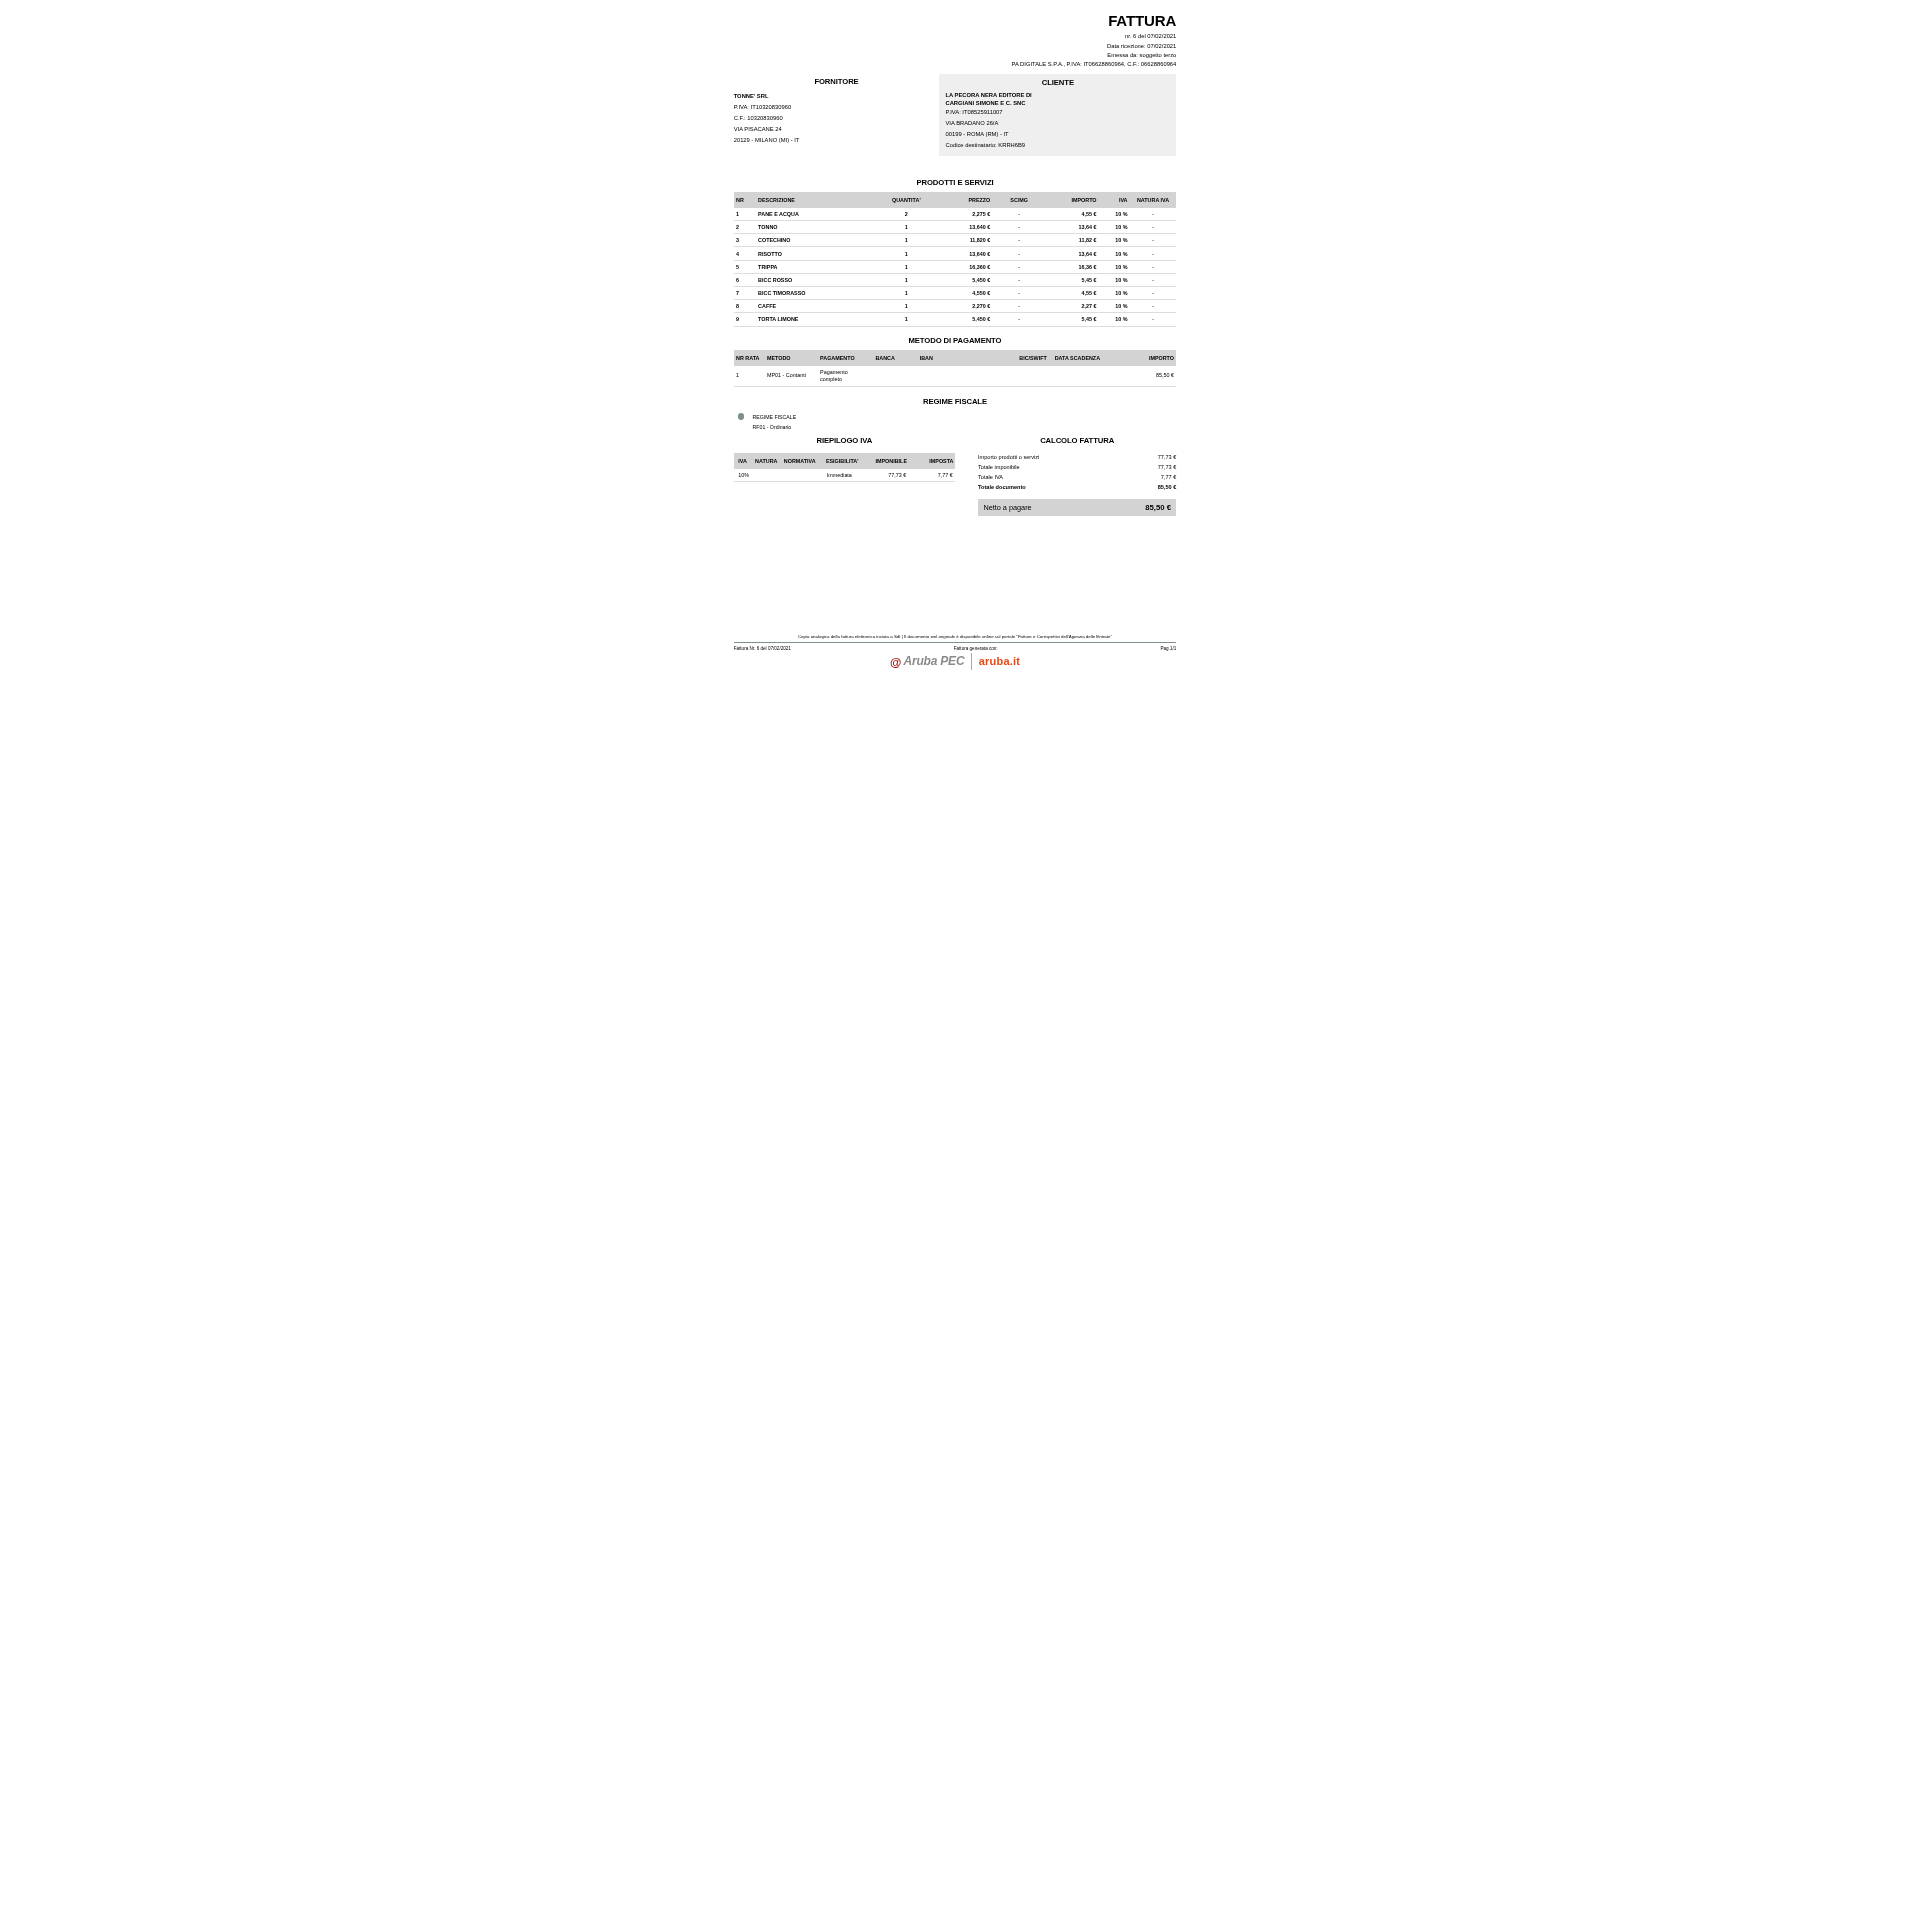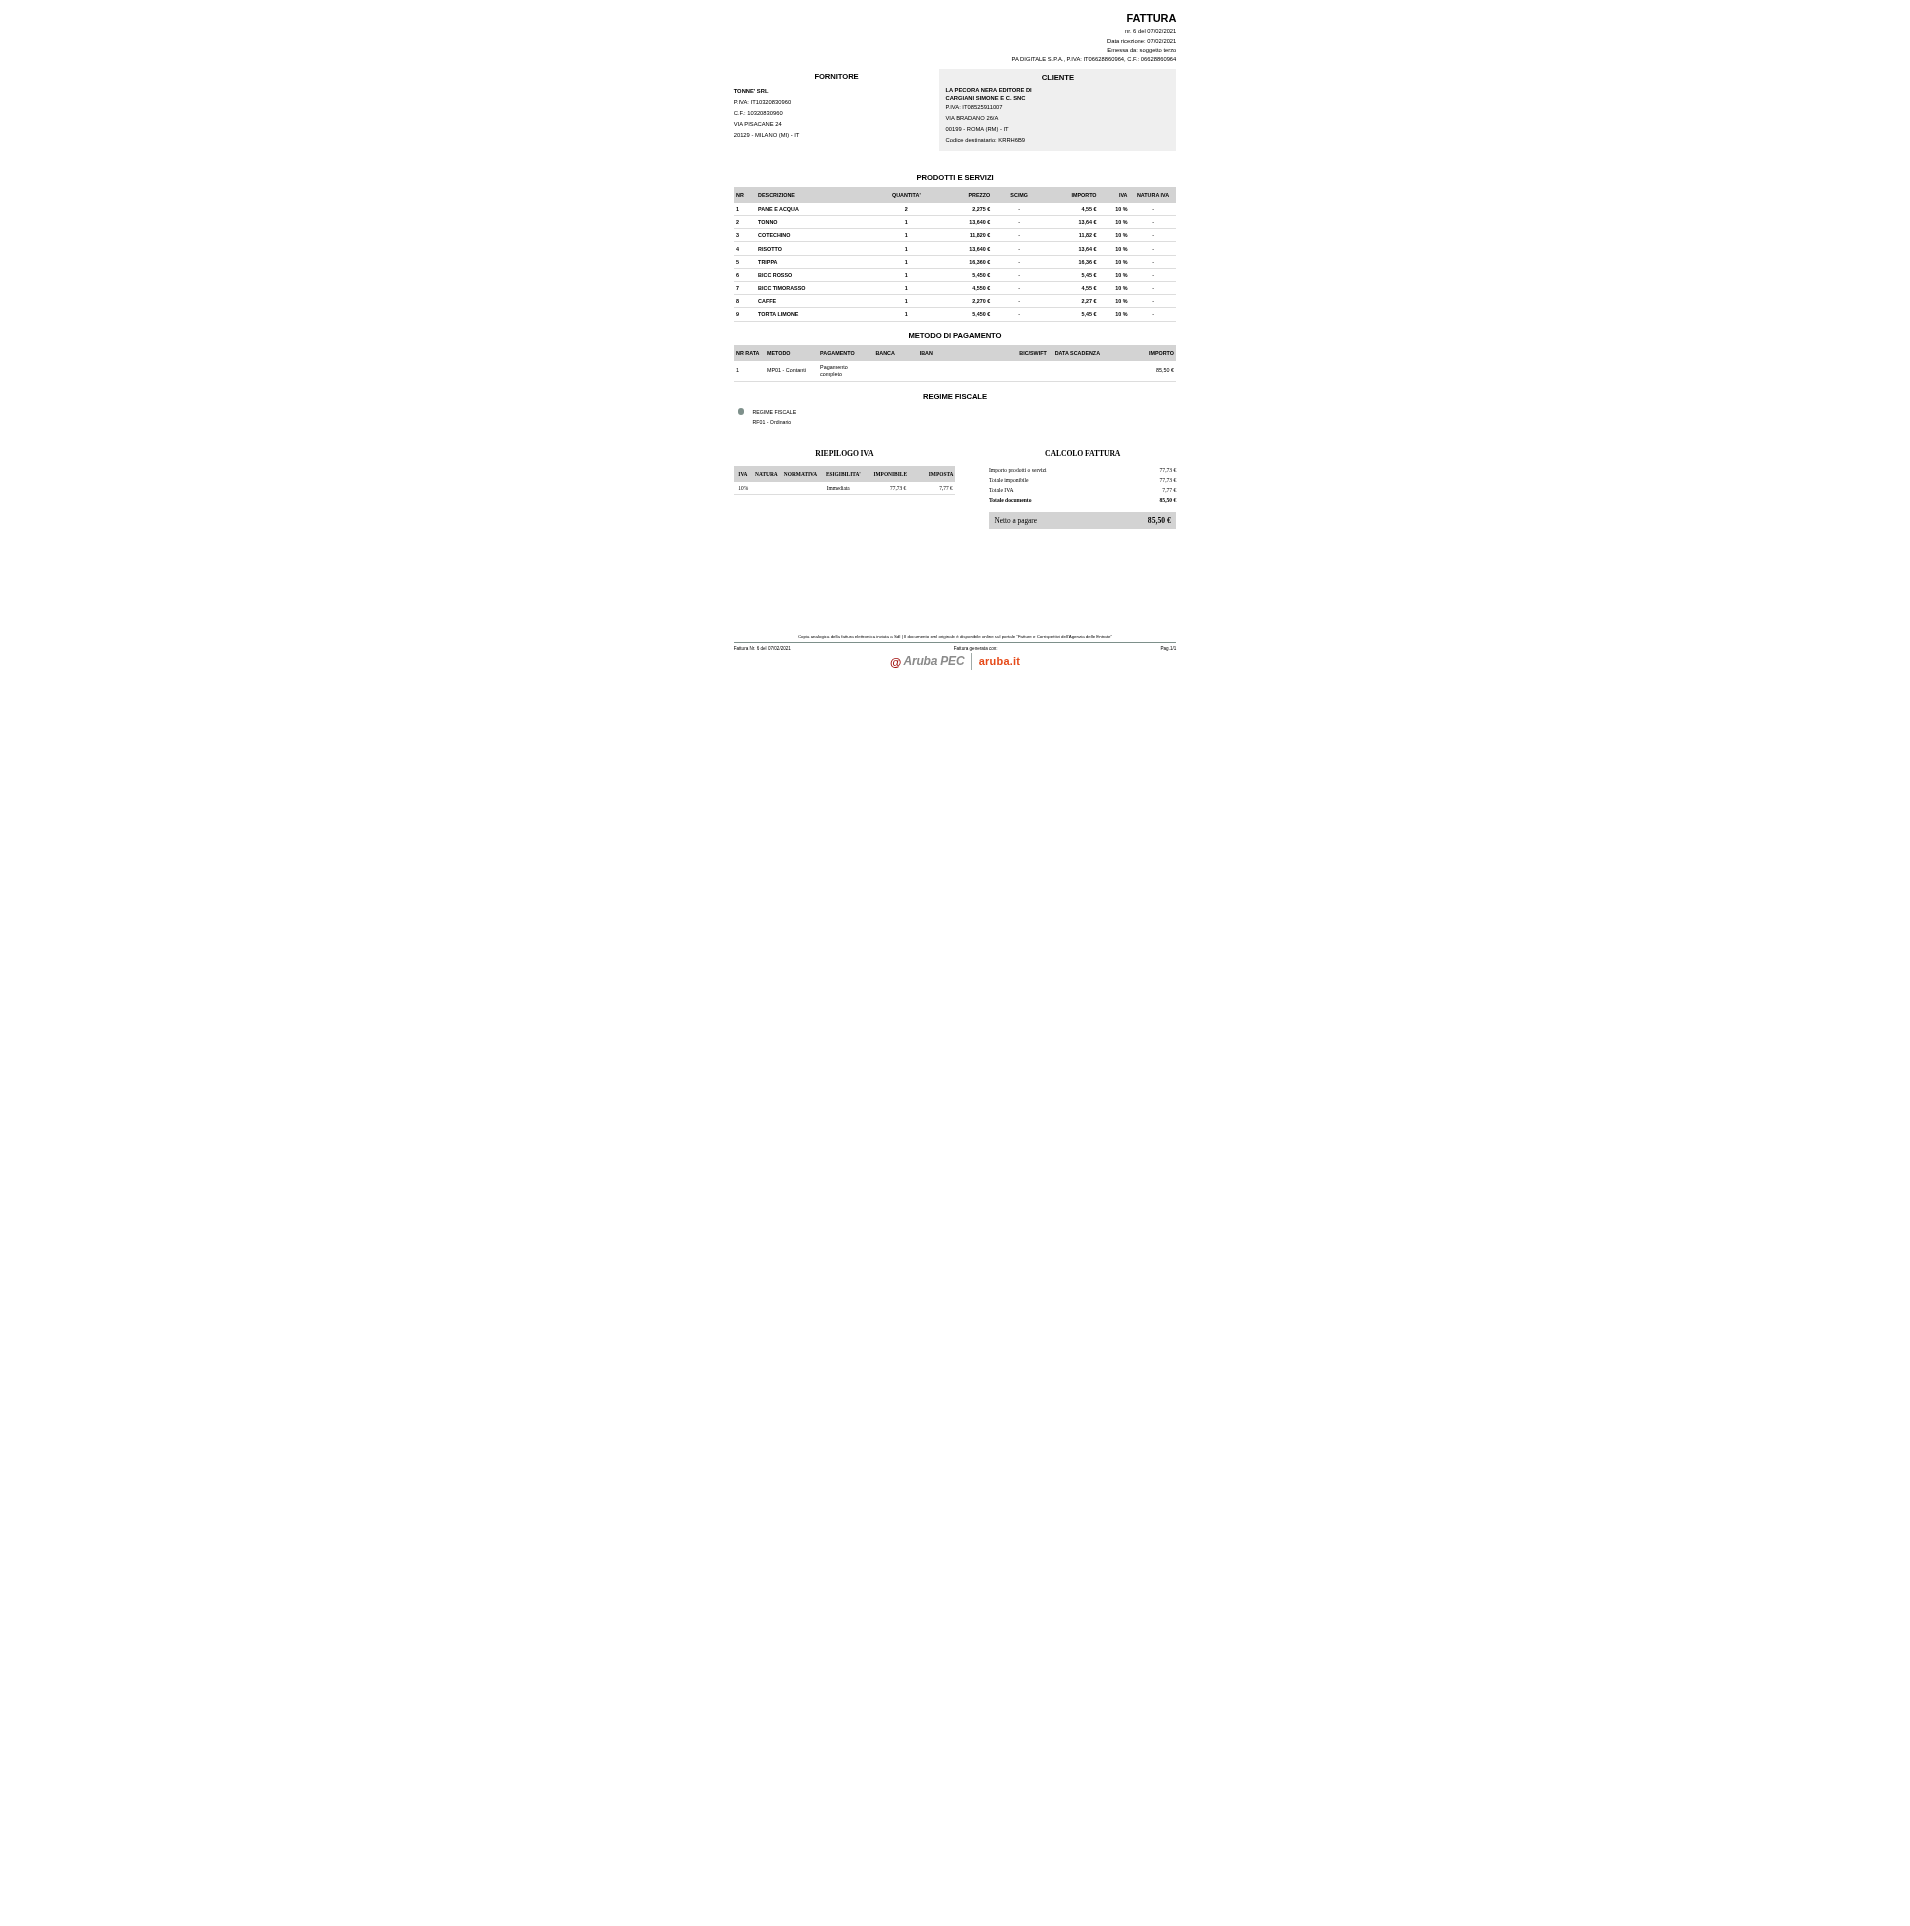--- a/index.html
+++ b/index.html
@@ -4,21 +4,21 @@
 <title>Fattura</title>
 <style>
   * { margin:0; padding:0; box-sizing:border-box; }
   html,body { background:#ffffff; }
   body { font-family:"Liberation Sans", sans-serif; color:#000; }
   .page { width:478px; min-height:676px; margin:0 auto; background:#fff;
           display:flex; flex-direction:column; padding:11.6px 17.7px 6.2px; }
 
   
   .doc-header { text-align:right; }
-  .doc-title { font-size:11px; font-weight:bold; letter-spacing:-0.1px; margin-bottom:3.9px; }
+  .doc-title { font-size:15px; font-weight:bold; letter-spacing:-0.1px; margin-bottom:3.9px; }
   .doc-header .meta { font-size:5.8px; line-height:9.2px; }
 
   
   .parties { display:flex; margin-top:4.6px; }
   .supplier { flex:1 1 auto; padding-top:3.1px; }
   .party-title { font-size:7.7px; font-weight:bold; letter-spacing:-0.1px;text-align:center; }
   .supplier .party-title { margin-bottom:5.4px; }
   .party-line { font-size:5.8px; line-height:10.8px; }
   .party-line.bold { font-weight:bold; }
   .customer { width:237px; flex:0 0 auto; background:#efefef; padding:4.6px 6.2px 5.4px; }
@@ -61,21 +61,21 @@
   .payment-table td { line-height:7.3px; }
 
   .regime-section { margin-top:10px; }
   .regime-block { margin-top:7px; padding-left:3.9px; }
   .regime-row { display:flex; align-items:center; }
   .regime-bullet { width:6.5px; height:6.5px; border-radius:50%; background:#7e908b; flex:0 0 auto; }
   .regime-label { font-size:5.2px; margin-left:8.5px; }
   .regime-value { font-size:5.2px; margin-left:15px; margin-top:3.9px; }
 
   
-  .summary-columns { display:flex; margin-top:24px; gap:34px;font-family:Liberation Serif, serif; }
+  .summary-columns { display:flex; margin-top:6px; gap:23px; }
   .col-left  { width:50%; flex:0 0 auto; }
   .col-right { flex:1 1 auto; }
 
   .vat-table { margin-top:8.5px; }
   .vat-table th { padding:1.5px 1.5px; }
   .vat-table th:nth-child(1), .vat-table td:nth-child(1) { width:9%;  padding-left:4.6px; }
   .vat-table th:nth-child(2), .vat-table td:nth-child(2) { width:13%; }
   .vat-table th:nth-child(3), .vat-table td:nth-child(3) { width:19%; }
   .vat-table th:nth-child(4), .vat-table td:nth-child(4) { width:18%; }
   .vat-table th:nth-child(5), .vat-table td:nth-child(5) { width:20%; text-align:right; }

